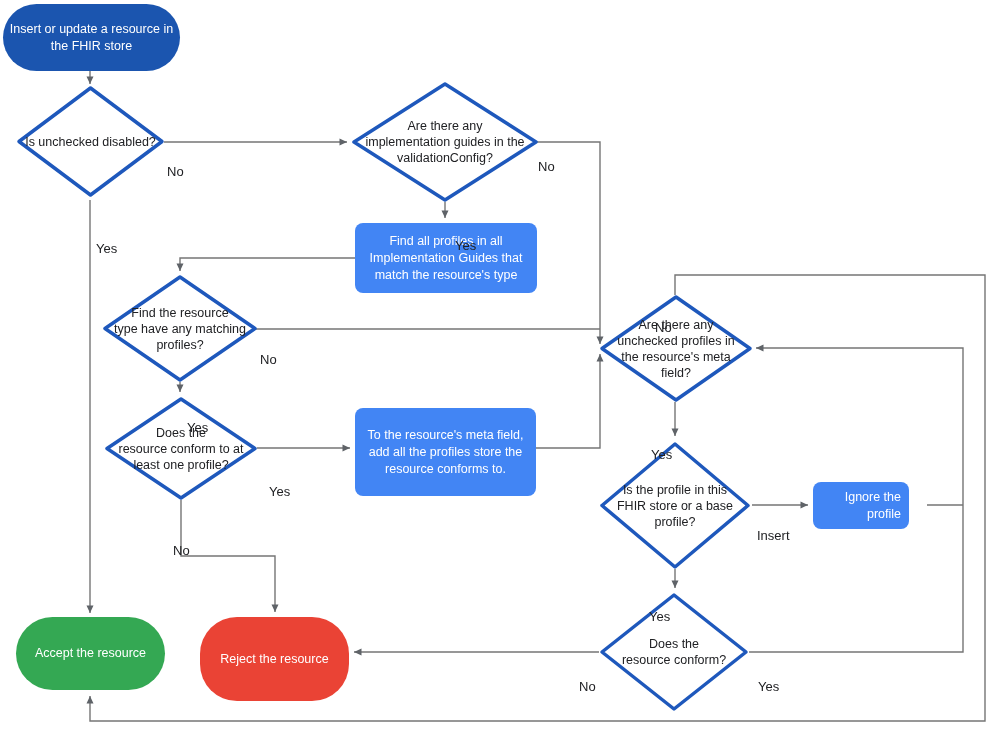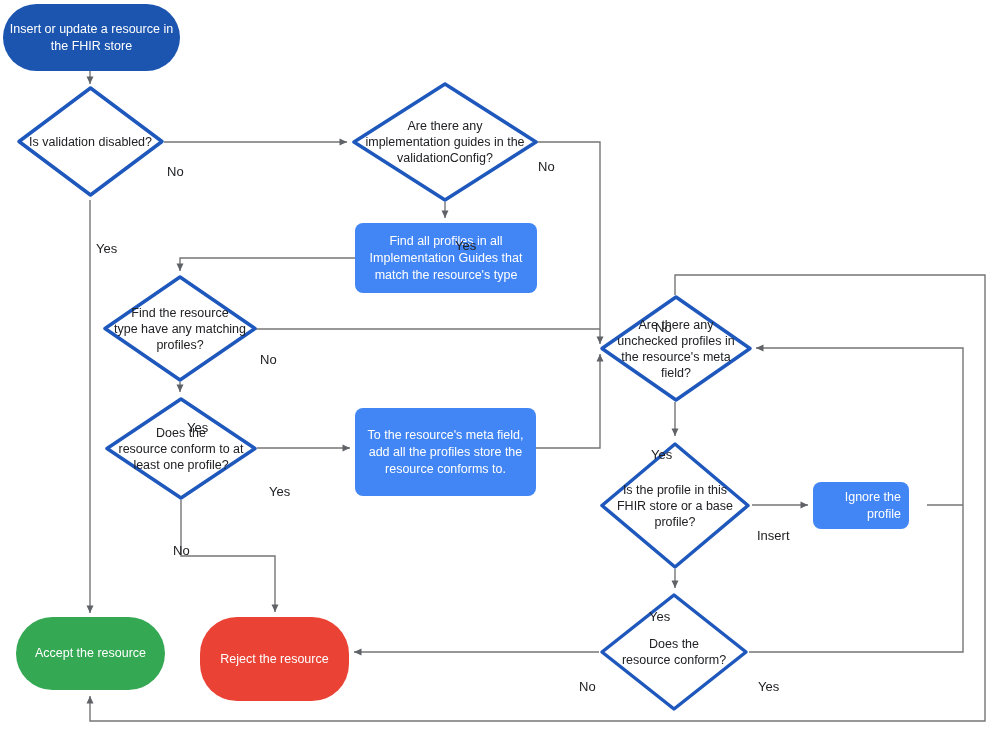--- a/index.html
+++ b/index.html
@@ -93,21 +93,21 @@
   </div>
 
   <div class="node process" style="left:813px;top:482px;width:96px;height:47px;text-align:right;">
     <span>Ignore the profile</span>
   </div>
 
   <div class="node diamond" style="left:16px;top:85px;width:149px;height:113px;">
     <svg width="149" height="113">
       <polygon class="diamond-shape" points="74.5,3 146,56.5 74.5,110 3,56.5"></polygon>
     </svg>
-    <span class="dlabel">Is validation disabled?</span>
+    <span class="dlabel">Is unchecked disabled?</span>
   </div>
 
   <div class="node diamond" style="left:351px;top:81px;width:188px;height:122px;">
     <svg width="188" height="122">
       <polygon class="diamond-shape" points="94,3 185,61 94,119 3,61"></polygon>
     </svg>
     <span class="dlabel">Are there any
 implementation guides in the
 validationConfig?</span>
   </div>

